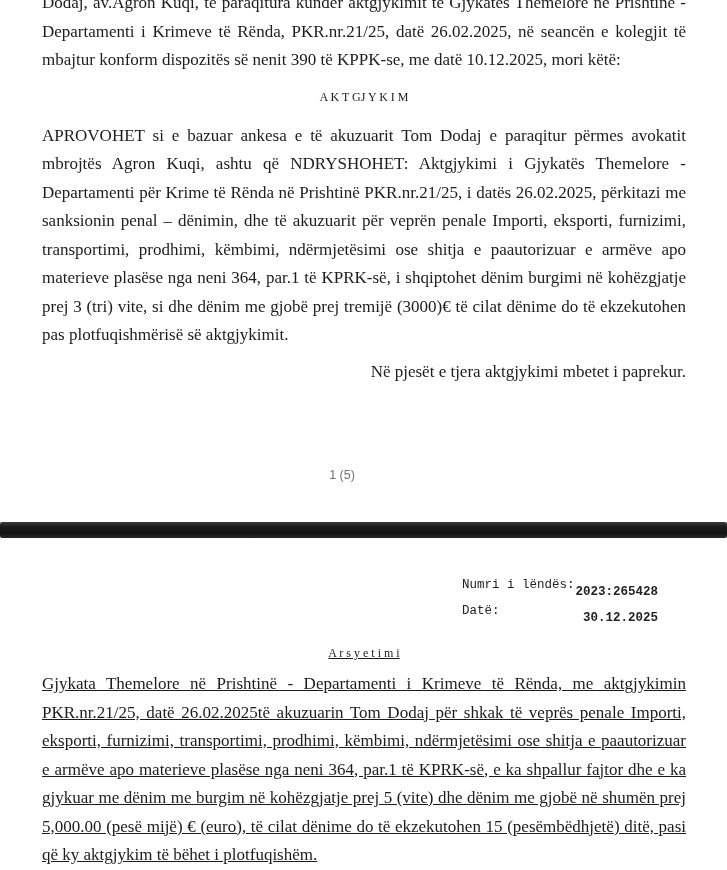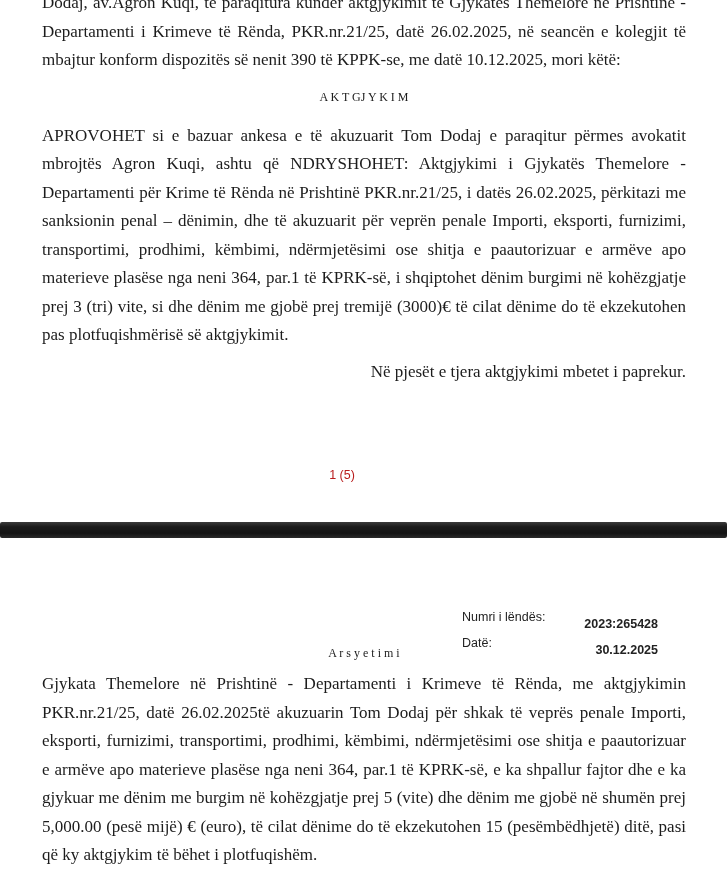--- a/index.html
+++ b/index.html
@@ -20,21 +20,21 @@
     height: 870px;
     overflow: hidden;
     background: #ffffff;
   }
   .page-block {
     position: absolute;
     left: 42px;
     right: 41px;
   }
   .page-1 { top: -11px; }
-  .page-2 { top: 642px; }
+  .page-2 { top: 642px; text-decoration: underline; }
 
   .para {
     margin: 0;
     font-size: 17px;
     line-height: 28.5px;
     color: #1c1c1c;
   }
   .justify {
     text-align: justify;
     text-justify: inter-word;
@@ -51,39 +51,39 @@
   .closing { margin-top: 8px; text-align: right; }
 
   .page-number {
     position: absolute;
     top: 468px;
     left: 0;
     width: 684px;
     text-align: center;
     font-family: "Liberation Sans", sans-serif;
     font-size: 12.5px;
-    color: #b91c1c;
+    color: #737373;
   }
 
   .page-separator {
     position: absolute;
     top: 522px;
     left: 0;
     width: 727px;
     height: 16px;
     border-radius: 2px;
     background: linear-gradient(180deg, #3b3b3b 0%, #1b1b1b 30%, #141414 70%, #2a2a2a 100%);
   }
 
   .meta {
     position: absolute;
-    top: 608px;
+    top: 576px;
     right: 69px;
     width: 196px;
-    font-family: Liberation Sans, sans-serif;
+    font-family: Liberation Mono, monospace;
     font-size: 12.5px;
     line-height: 19px;
     color: #222222;
   }
   .meta-row {
     display: flex;
     justify-content: space-between;
   }
   .meta-label { white-space: nowrap; }
   .meta-value {

